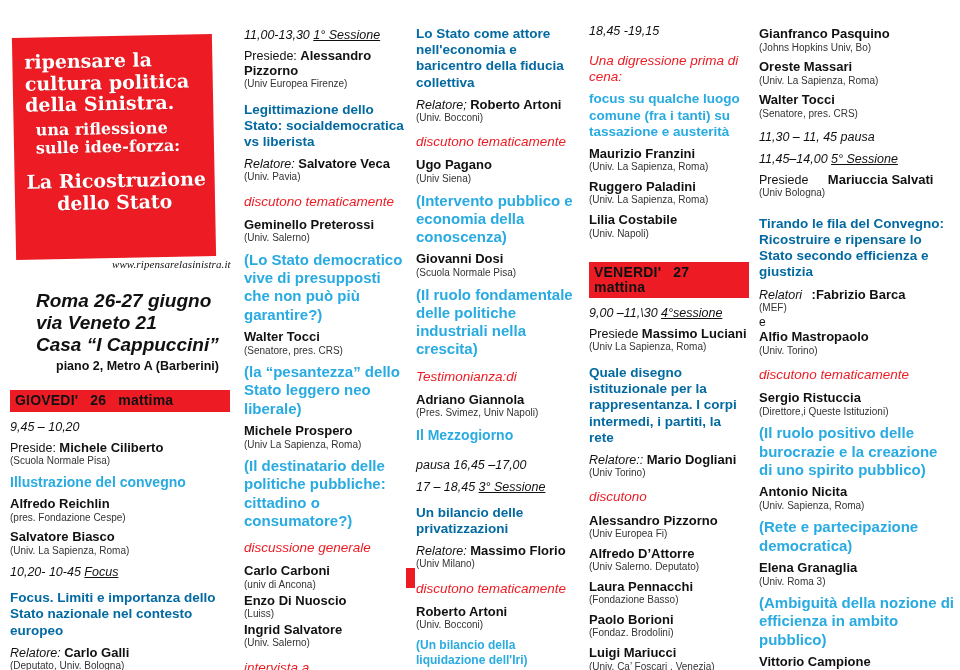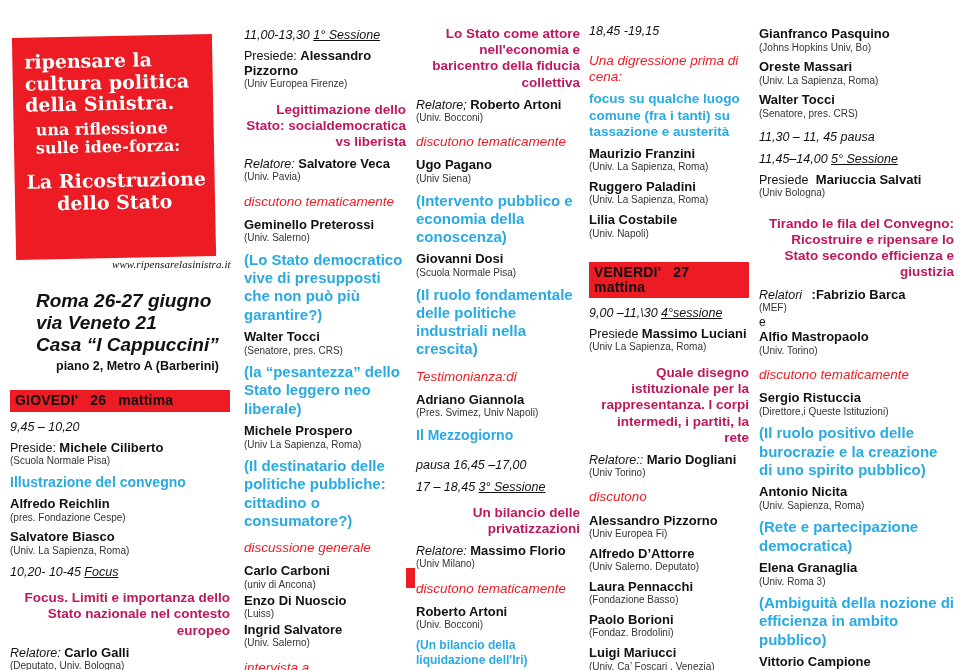--- a/index.html
+++ b/index.html
@@ -70,23 +70,22 @@
   }
   .daybar .sp{display:inline-block;width:12px;}
 
   
   .time{font-style:italic;font-size:12.5px;margin:8px 0 6px 0;color:#111;}
   .time u{text-decoration:underline;}
   .chair{font-size:12.5px;margin:4px 0 0 0;color:#111;}
   .chair b{font-weight:bold;font-size:13px;}
   .aff{font-size:10px;color:#333;margin:0 0 5px 0;line-height:1.25;}
   .hred{
-    color:#be185d;font-weight:bold;font-size:13.5px;line-height:1.2;
+    color:#0369a1;font-weight:bold;font-size:13.5px;line-height:1.2;
     margin:11px 0 6px 0;
-    text-align:right;
   }
   .hblue{
     color:#29abe2;font-weight:bold;font-size:15px;line-height:1.22;
     margin:6px 0 5px 0;
   }
   .hblue-plain{
     color:#29abe2;font-weight:bold;font-size:14px;line-height:1.2;
     margin:7px 0 4px 0;
   }
   .ital-red{
@@ -306,21 +305,21 @@
     <div class="aff">(Univ. La Sapienza, Roma)</div>
     <div class="name">Walter Tocci</div>
     <div class="aff">(Senatore, pres. CRS)</div>
 
     <div class="pause" style="margin-top:10px">11,30   – 11, 45 pausa</div>
     <div class="time">
       <span>11,45–14,00 </span><u>5° Sessione</u>
     </div>
     <div class="chair">
       <span>Presiede</span>
-      <b style="margin-left:4px">Mariuccia Salvati</b>
+      <b style="margin-left:16px">Mariuccia Salvati</b>
     </div>
     <div class="aff">(Univ Bologna)</div>
     <div class="hred" style="margin-top:16px">Tirando le fila del Convegno: Ricostruire e ripensare lo Stato secondo efficienza e giustizia</div>
 
     <div class="rel">
       <i>Relatori</i>
       <b style="margin-left:6px">:Fabrizio Barca</b>
     </div>
     <div class="aff" style="margin-bottom:0">(MEF)</div>
     <div class="plainline">e</div>

